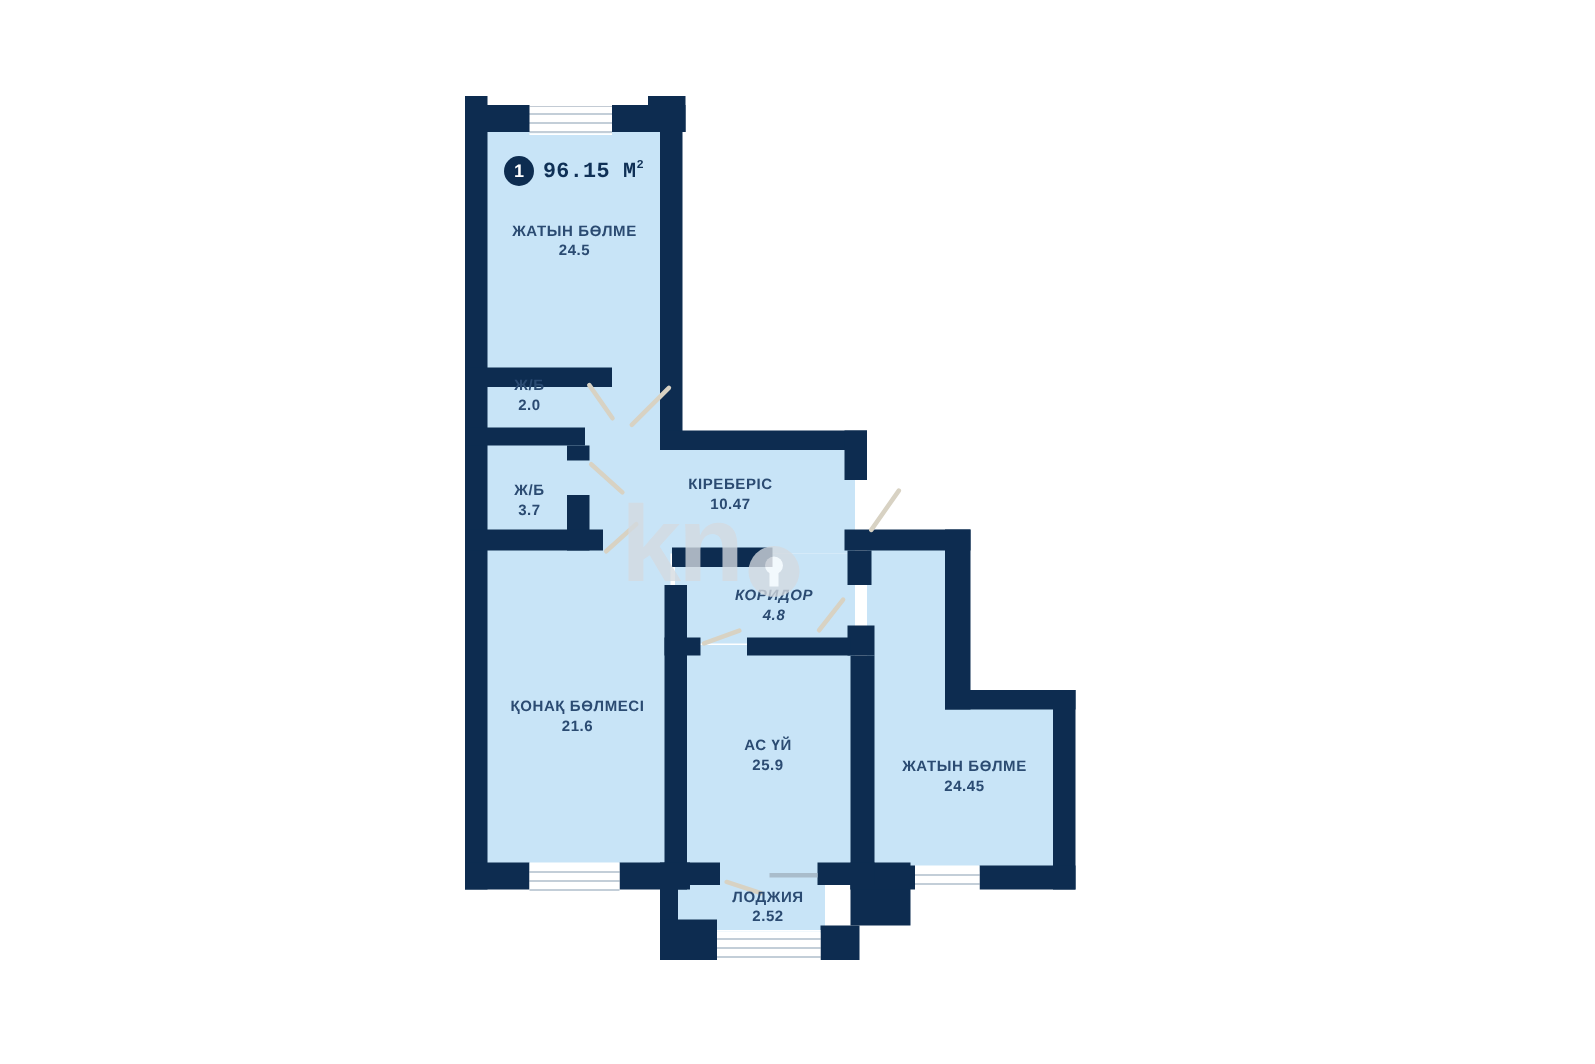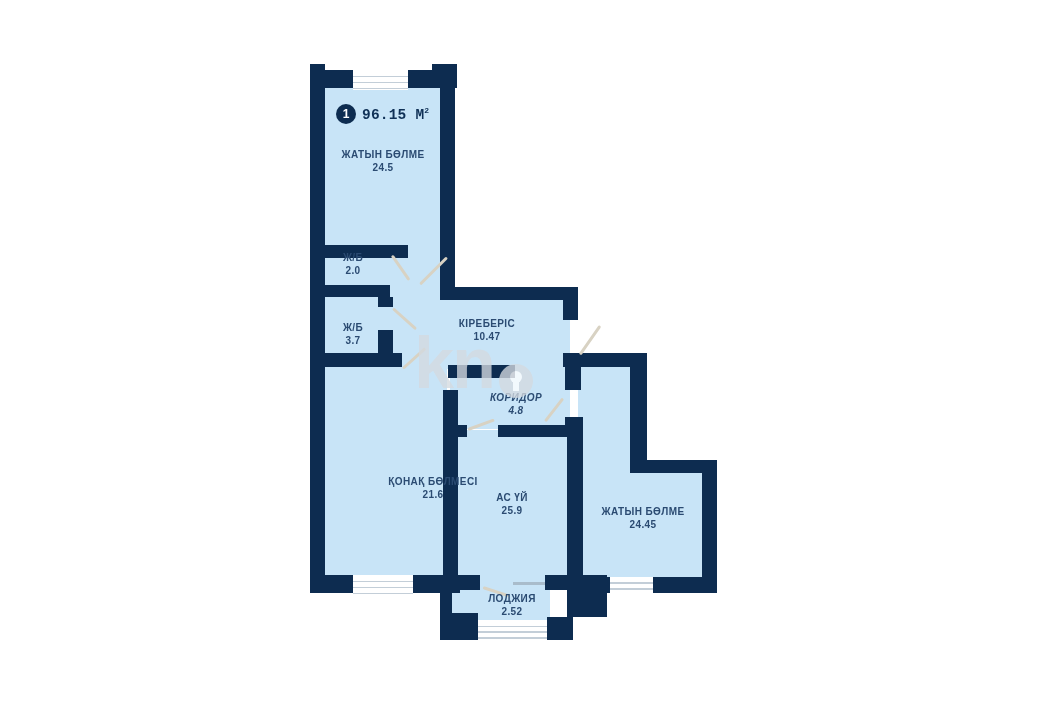--- a/index.html
+++ b/index.html
@@ -145,21 +145,21 @@
       <div>3.7</div>
   </div>
   <div class="lbl" style="left:487px;top:318px;">
     <div>КІРЕБЕРІС</div>
       <div>10.47</div>
   </div>
   <div class="lbl" style="left:516px;top:392px;font-style:italic;">
     <div>КОРИДОР</div>
       <div>4.8</div>
   </div>
-  <div class="lbl" style="left:385px;top:476px;margin-left:48px;">
+  <div class="lbl" style="left:385px;top:466px;">
     <div>ҚОНАҚ БӨЛМЕСІ</div>
       <div>21.6</div>
   </div>
   <div class="lbl" style="left:512px;top:492px;">
     <div>АС ҮЙ</div>
       <div>25.9</div>
   </div>
   <div class="lbl" style="left:643px;top:506px;">
     <div>ЖАТЫН БӨЛМЕ</div>
       <div>24.45</div>

